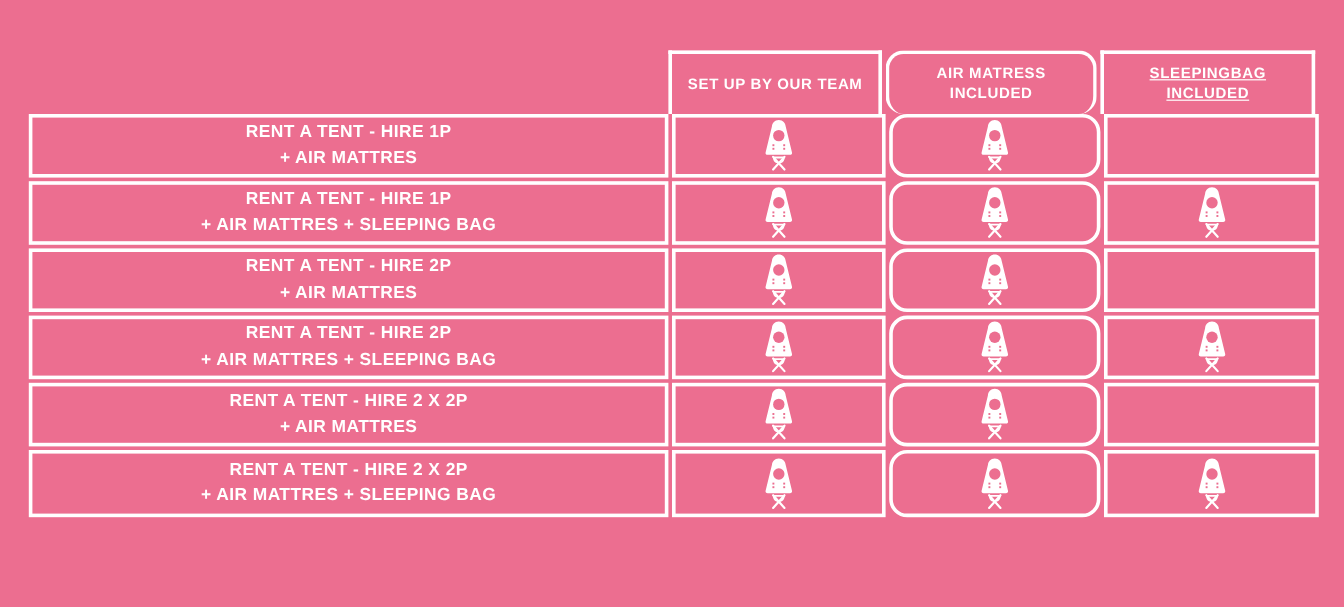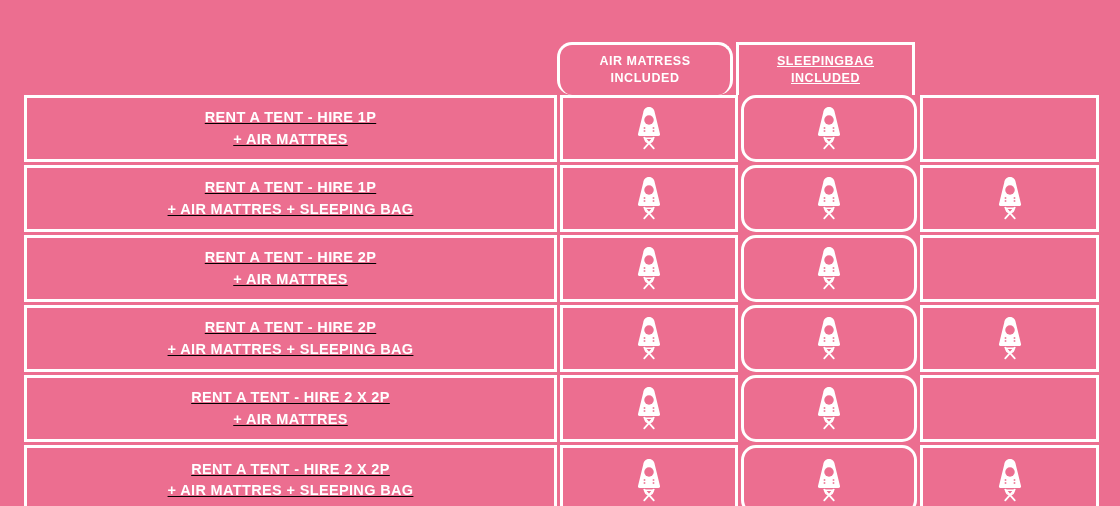--- a/index.html
+++ b/index.html
@@ -65,23 +65,22 @@
   
   .body-rows {
     position: absolute;
     left: 0;
     top: 53px;
     width: 100%;
     height: 369px;
   }
   .table-row {
     display: flex;
-    height: 70px;
+    height: 56px;
     box-sizing: border-box;
-    text-decoration: underline;
   }
   .cell {
     box-sizing: border-box;
     border: 3px solid #ffffff;
     margin-right: 3px;
     margin-bottom: 3px;
     display: flex;
     align-items: center;
     justify-content: center;
   }
@@ -112,20 +111,23 @@
 </style>
 </head>
 <body>
 
 <div id="comparison-table">
   <div class="grid">
 
     <div class="header-row">
       <div class="header-spacer"></div>
 
+      <div class="header-cell col-1">
+        <span>SET UP BY OUR TEAM</span>
+      </div>
 
       <div class="header-cell col-2">
         <span>
           <span>AIR MATRESS</span><br>
           <span>INCLUDED</span>
         </span>
       </div>
 
       <div class="header-cell col-3">
         <span>

